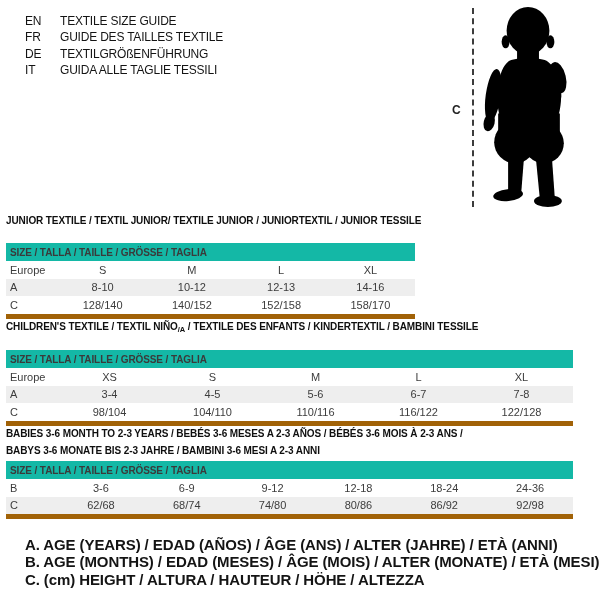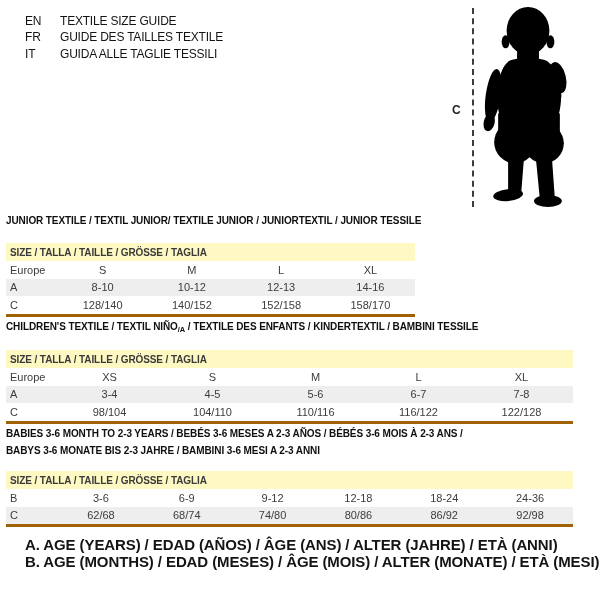--- a/index.html
+++ b/index.html
@@ -15,45 +15,49 @@
   .measure-line{position:absolute;left:472px;top:8px;height:199px;width:0;border-left:2px dashed #3c3c3c;}
   .measure-label{position:absolute;left:452px;top:103px;font-size:12px;font-weight:bold;color:#222;}
   .figure-svg{position:absolute;left:479px;top:4px;}
   
   .size-table{position:absolute;left:6px;}
   #table-0{top:214px;width:409px;}
   #table-1{top:320px;width:567px;}
   #table-2{top:426px;width:567px;}
   .t-title{margin-bottom:15px;font-weight:bold;font-size:10px;letter-spacing:-0.1px;color:#0f0f0f;}
   .t-title-line{line-height:14px;white-space:nowrap;}
-  #table-2 .t-title{margin-bottom:12px;}
+  #table-2 .t-title{margin-bottom:2px;}
   #table-2 .t-title-line{line-height:16.5px;}
   .sub{font-size:7.5px;position:relative;top:2px;}
-  .t-bar{height:18px;background:#fef9c3;display:flex;align-items:center;padding-left:4px;box-sizing:border-box;
+  .t-bar{height:18px;background:#14b8a6;display:flex;align-items:center;padding-left:4px;box-sizing:border-box;
          font-size:10px;font-weight:bold;color:#3a3a3a;letter-spacing:-0.1px;}
-  .t-rows{border-bottom:3px solid #a16207;}
+  .t-rows{border-bottom:5px solid #a16207;}
   .t-row{display:flex;align-items:center;height:17.5px;font-size:11px;color:#3c3c3c;}
   .t-row.alt{background:#eeeeee;}
   .t-row .lbl{width:52px;padding-left:4px;box-sizing:border-box;}
   .t-row .val{flex:1;text-align:center;}
   
   .footnotes{position:absolute;left:25px;top:536px;}
   .footnote{line-height:17.3px;font-size:15px;font-weight:bold;color:#141414;letter-spacing:-0.1px;white-space:nowrap;}
 </style>
 </head>
 <body>
 
 <div class="lang-block">
     <div class="lang-row">
       <span class="lang-code">EN</span>
       <span>TEXTILE SIZE GUIDE</span>
     </div>
     <div class="lang-row">
       <span class="lang-code">FR</span>
       <span>GUIDE DES TAILLES TEXTILE</span>
+    </div>
+    <div class="lang-row">
+      <span class="lang-code">DE</span>
+      <span>TEXTILGRÖßENFÜHRUNG</span>
     </div>
     <div class="lang-row">
       <span class="lang-code">IT</span>
       <span>GUIDA ALLE TAGLIE TESSILI</span>
     </div>
   </div>
 
 <div class="measure-line"></div>
 <div class="measure-label">C</div>
 <svg class="figure-svg" width="102" height="204" viewBox="0 0 100 205" aria-hidden="true">
@@ -168,13 +172,14 @@
         <span class="val">80/86</span>
         <span class="val">86/92</span>
         <span class="val">92/98</span>
       </div>
     </div>
   </div>
 
 <div class="footnotes">
     <div class="footnote">A. AGE (YEARS) / EDAD (AÑOS) / ÂGE (ANS) / ALTER (JAHRE) / ETÀ (ANNI)</div>
     <div class="footnote">B. AGE (MONTHS) / EDAD (MESES) / ÂGE (MOIS) / ALTER (MONATE) / ETÀ (MESI)</div>
+    <div class="footnote">C. (cm) HEIGHT / ALTURA / HAUTEUR / HÖHE / ALTEZZA</div>
   </div>
 
 </body></html>

